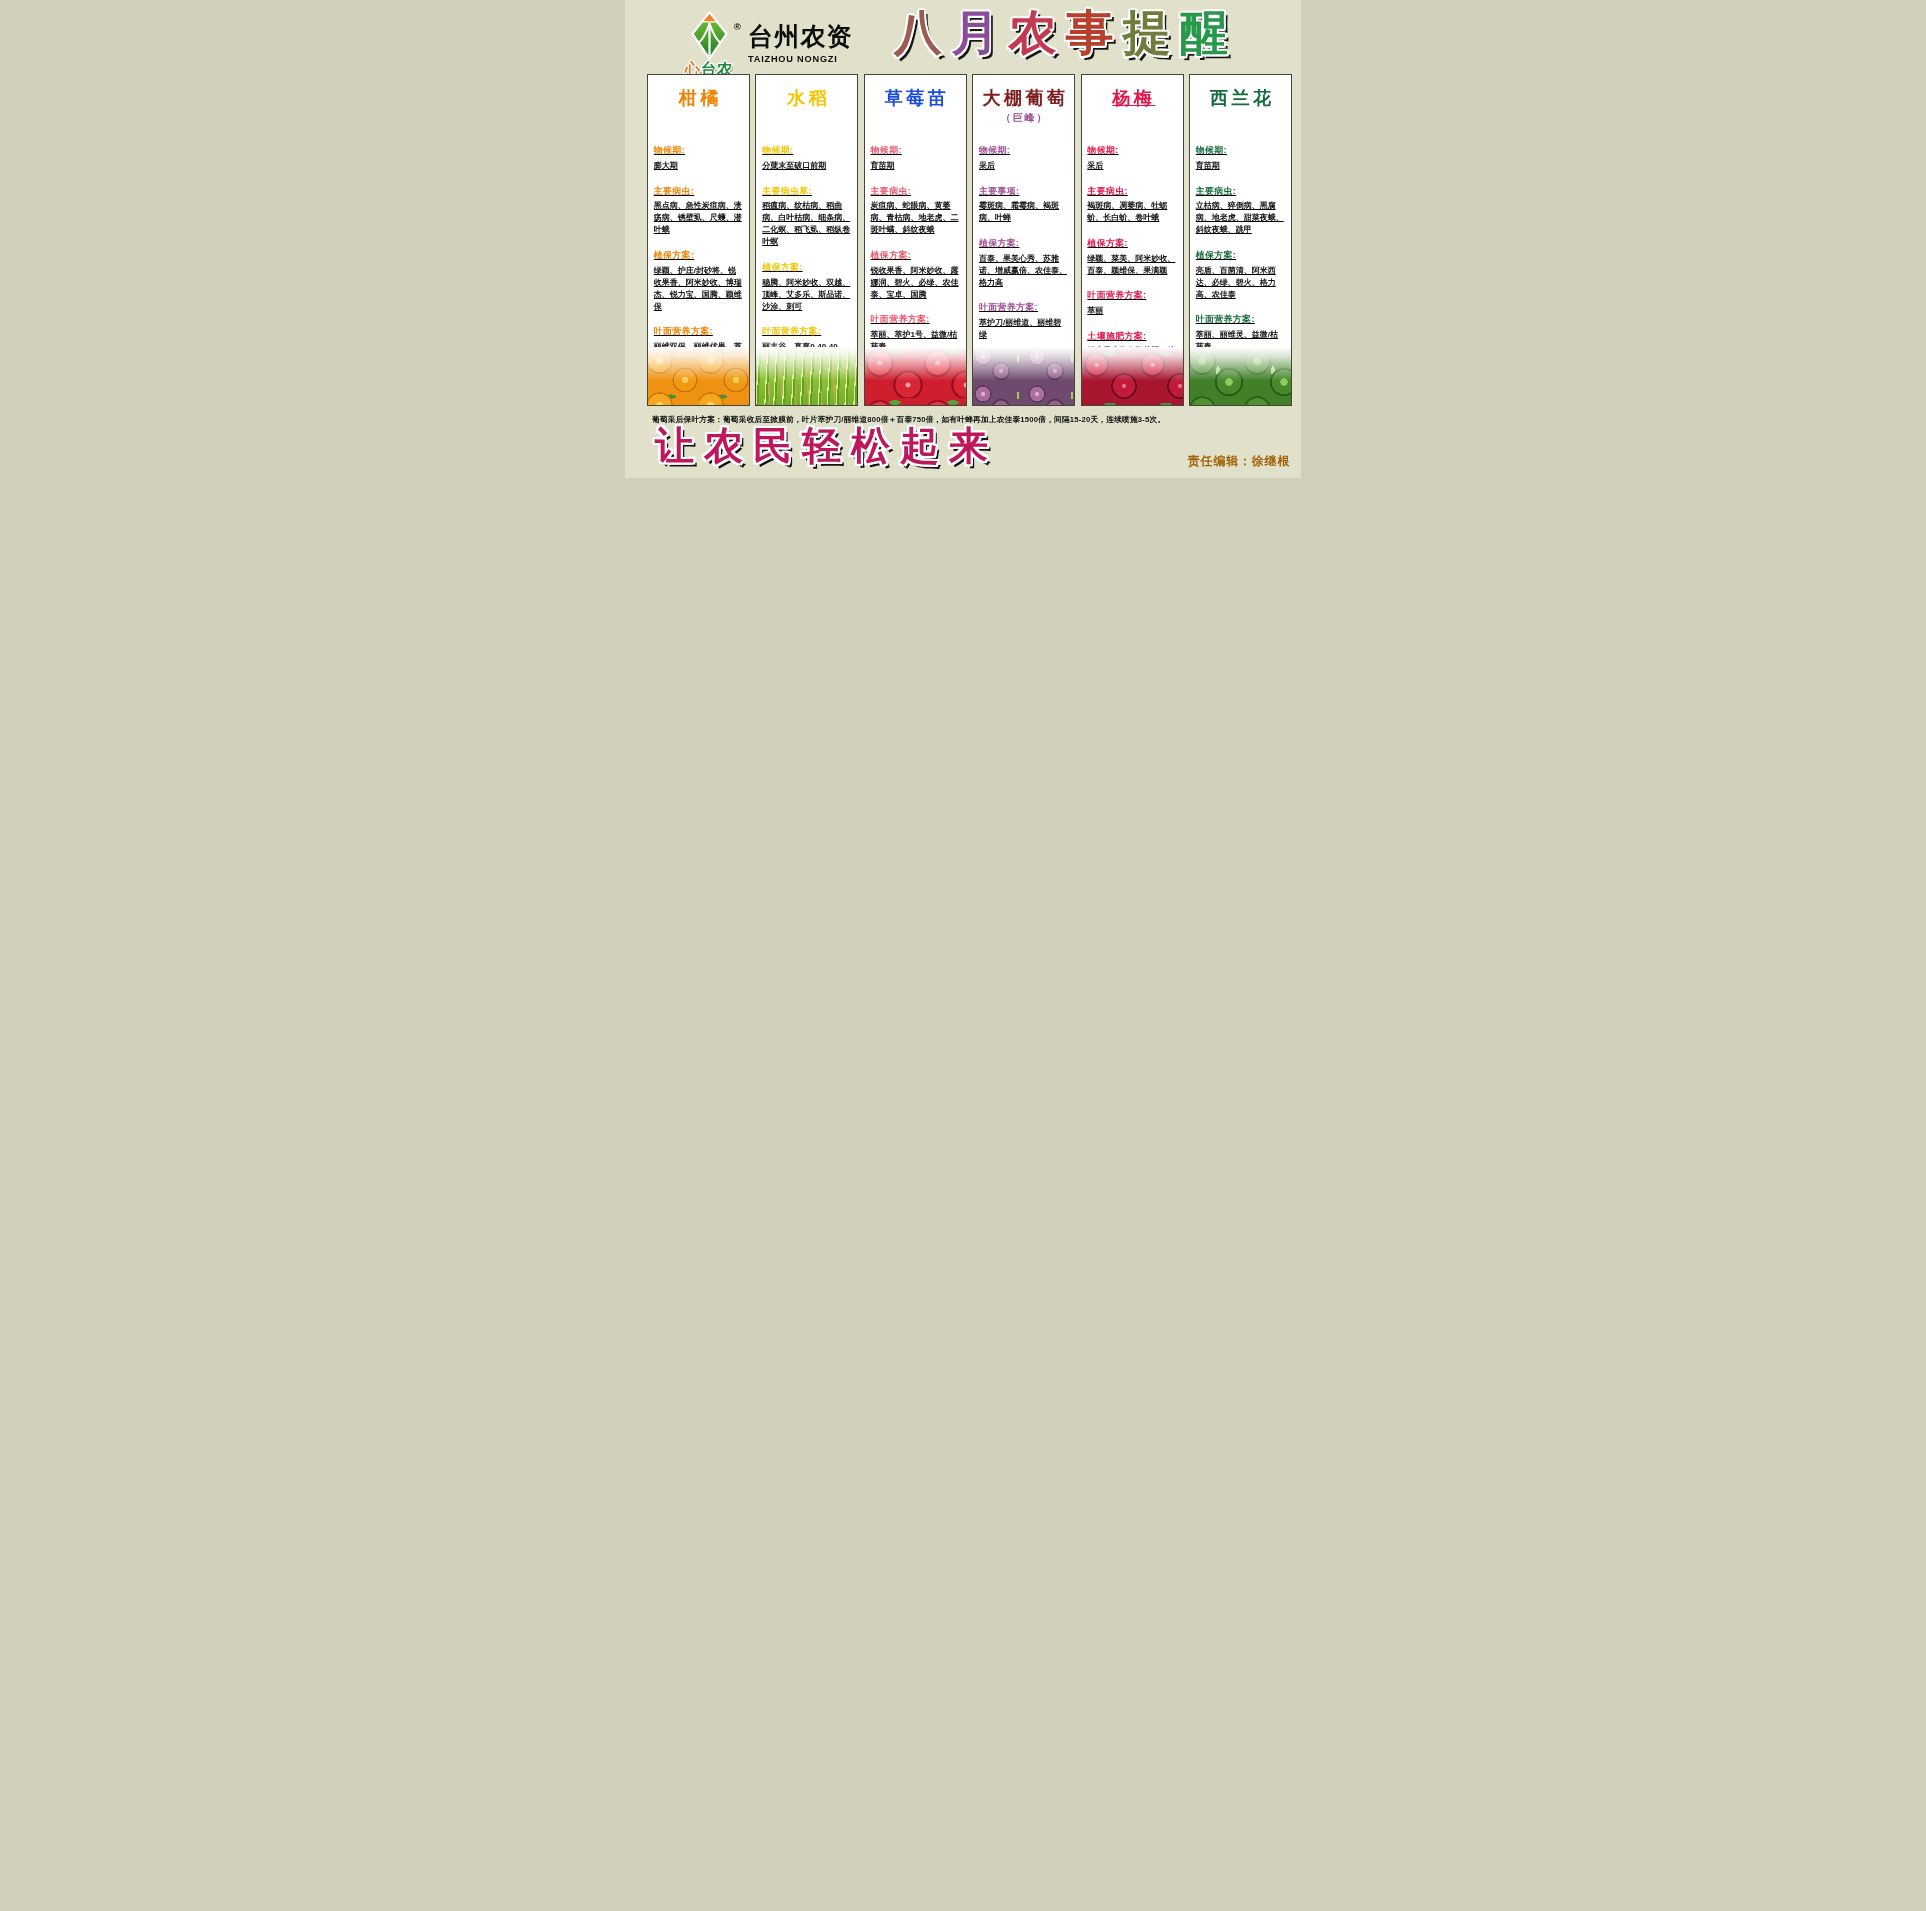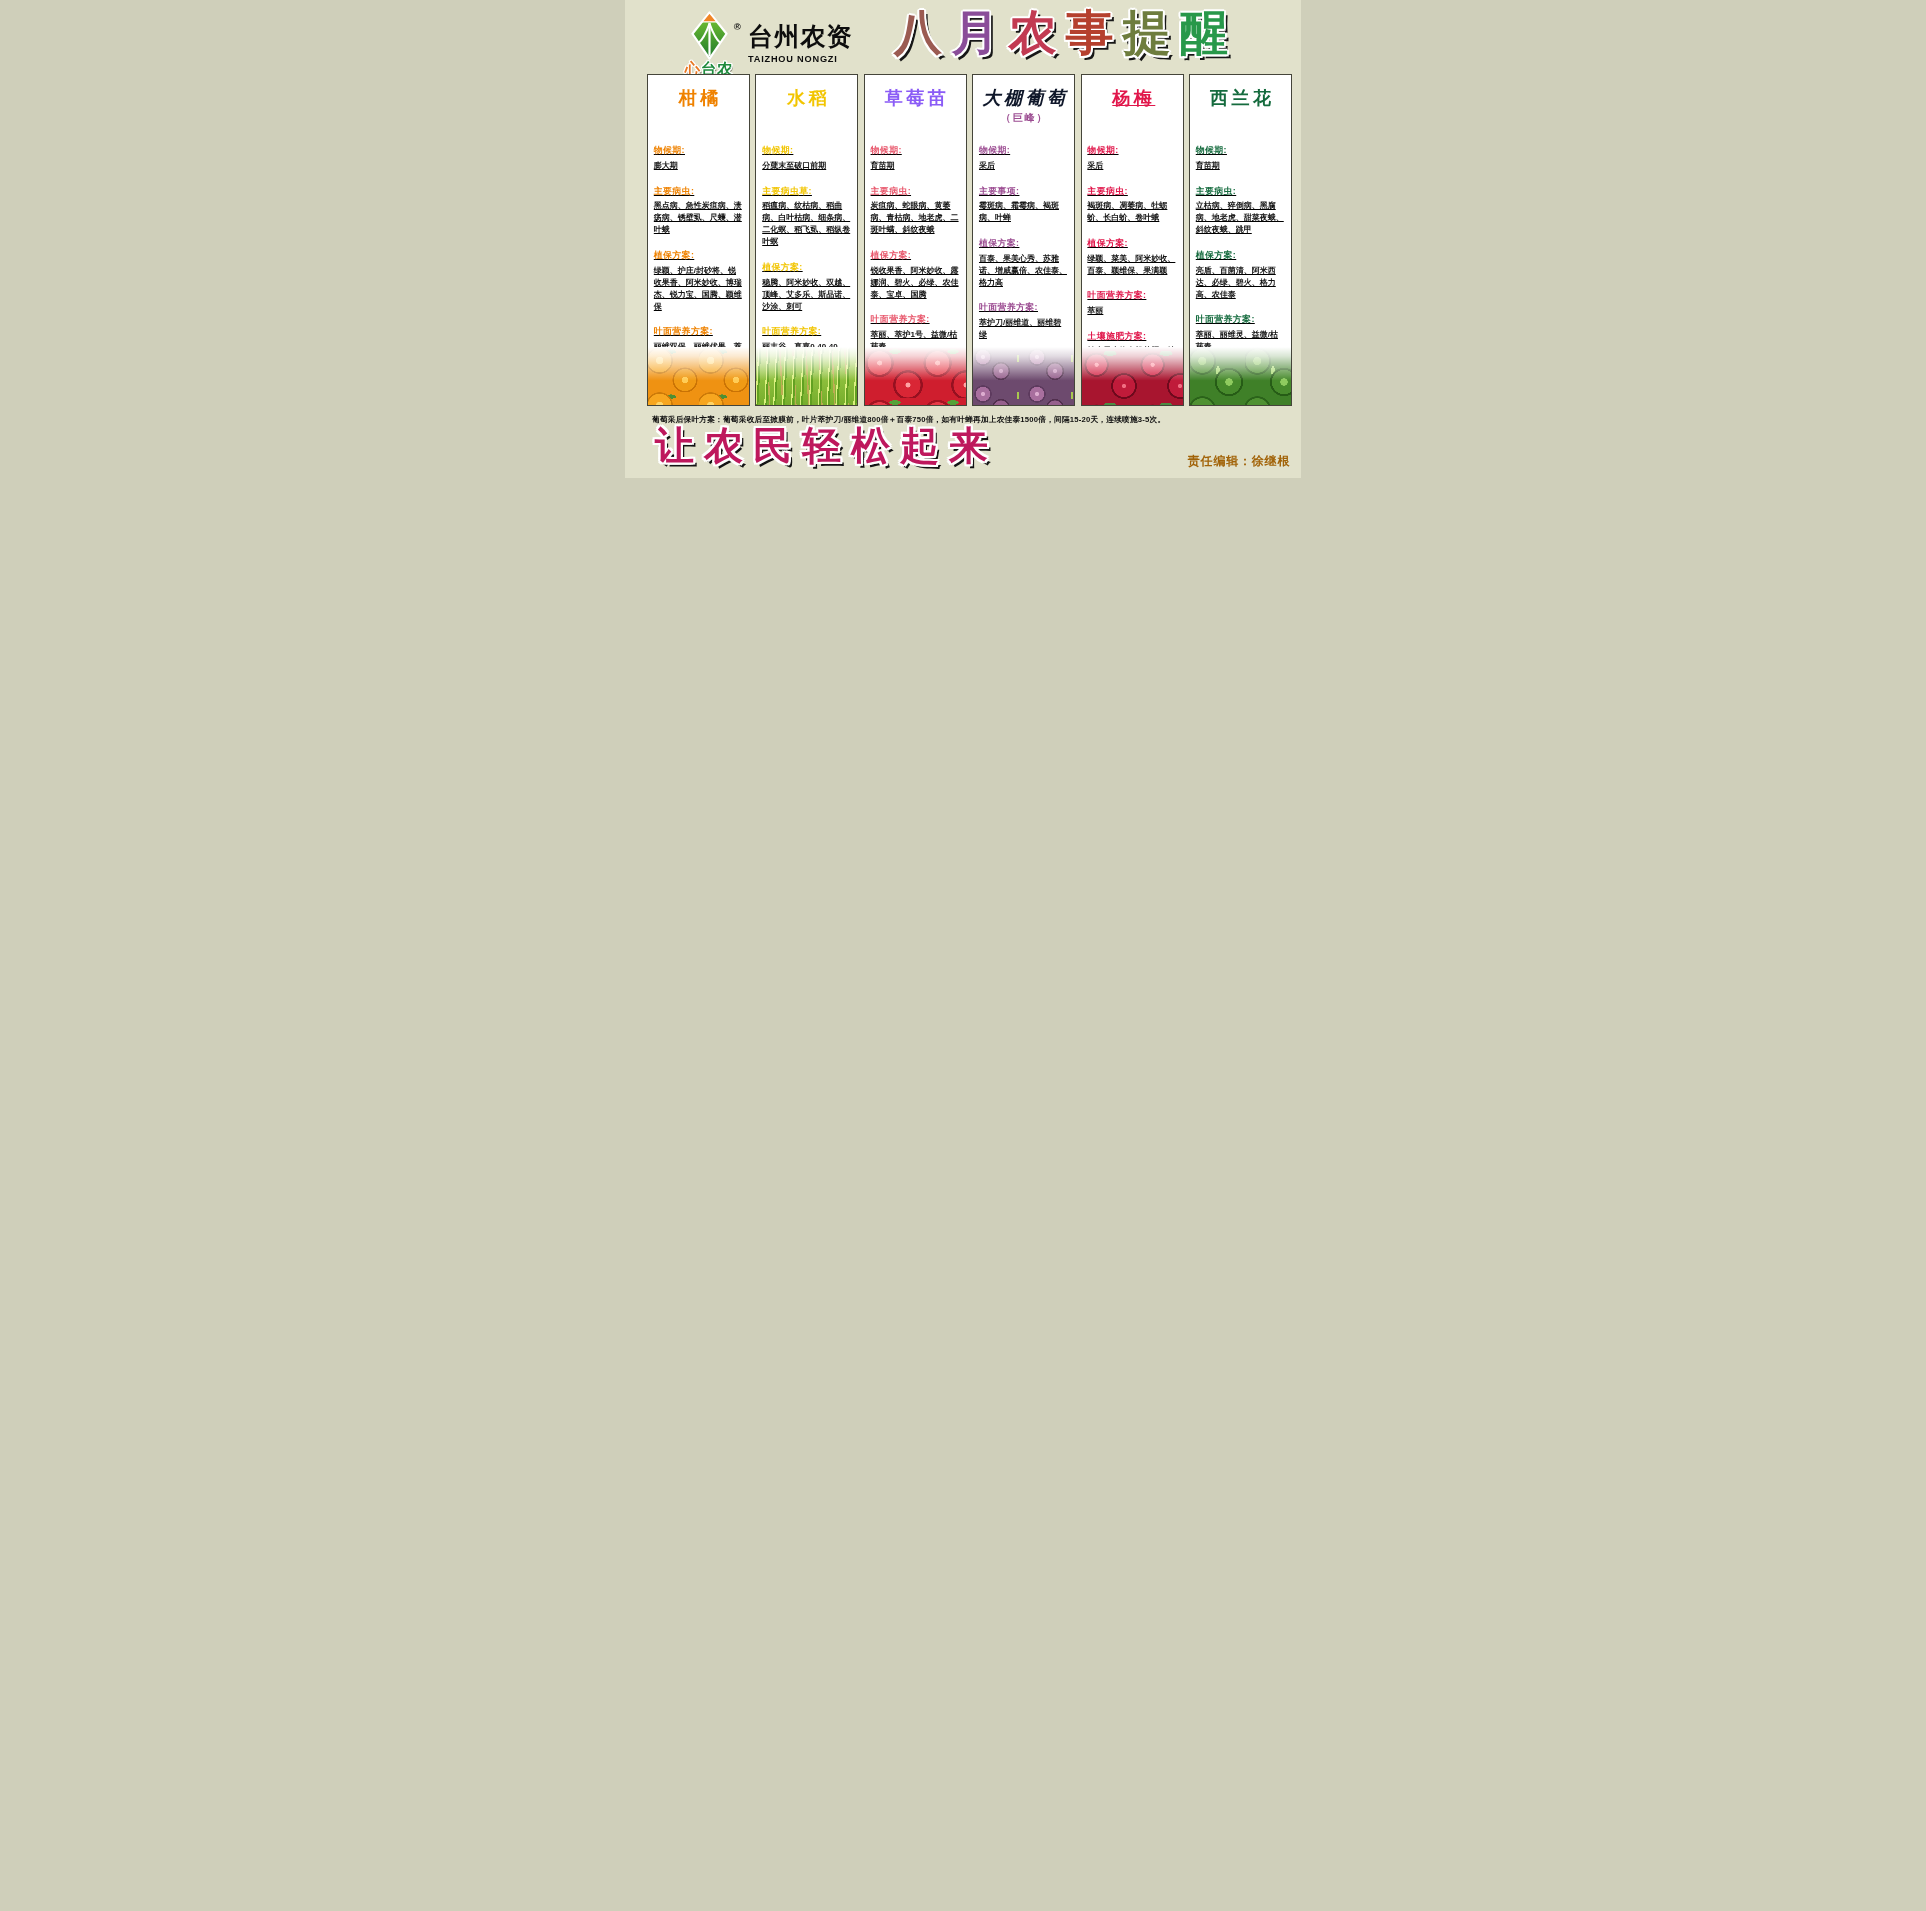--- a/index.html
+++ b/index.html
@@ -167,21 +167,21 @@
   <div class="section">
     <div class="sec-heading" style="color: rgb(242, 197, 0);">叶面营养方案:</div>
     <div class="sec-body">丽丰谷、真嘉0-40-40、速乐硼</div>
   </div>
 </div>
     <div class="photo photo-rice"></div>
   </div>
 
   <div class="card">
     <div class="card-head">
-      <div class="card-title" style="color: #8b5cf6;">草莓苗</div>
+      <div class="card-title" style="color: #1d4ed8;">草莓苗</div>
 
     </div>
     <div class="sections">
   <div class="section">
     <div class="sec-heading" style="color: rgb(232, 86, 107);">物候期:</div>
     <div class="sec-body">育苗期</div>
   </div>
 
   <div class="section">
     <div class="sec-heading" style="color: rgb(232, 86, 107);">主要病虫:</div>
@@ -201,21 +201,21 @@
   <div class="section">
     <div class="sec-heading" style="color: rgb(232, 86, 107);">土壤施肥方案:</div>
     <div class="sec-body">丽维沃生、米尔萃钙镁、丽维精力</div>
   </div>
 </div>
     <div class="photo photo-strawberries"></div>
   </div>
 
   <div class="card">
     <div class="card-head">
-      <div class="card-title" style="color: #0f172a; font-style: italic;">大棚葡萄</div>
+      <div class="card-title" style="color: #7f1d1d;">大棚葡萄</div>
       <div class="card-subtitle" style="color: rgb(156, 77, 146);">（巨峰）</div>
     </div>
     <div class="sections">
   <div class="section">
     <div class="sec-heading" style="color: rgb(156, 77, 146);">物候期:</div>
     <div class="sec-body">采后</div>
   </div>
 
   <div class="section">
     <div class="sec-heading" style="color: rgb(156, 77, 146);">主要事项:</div>

